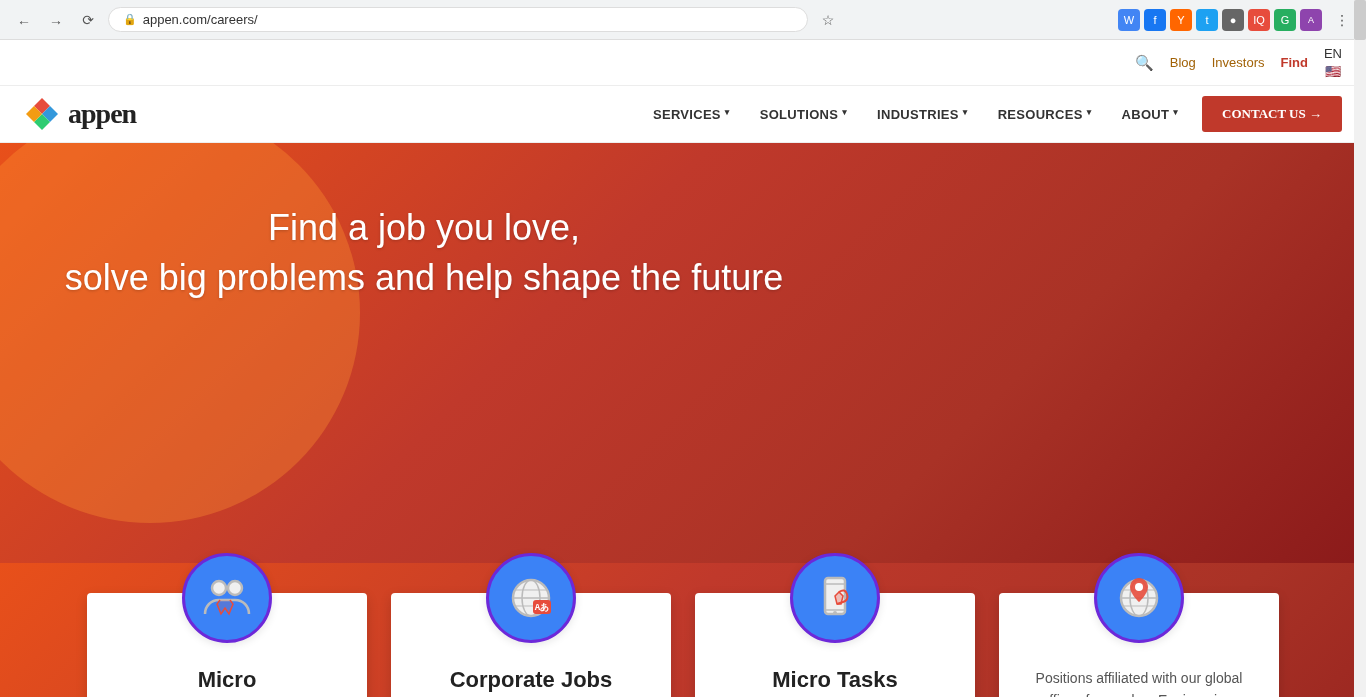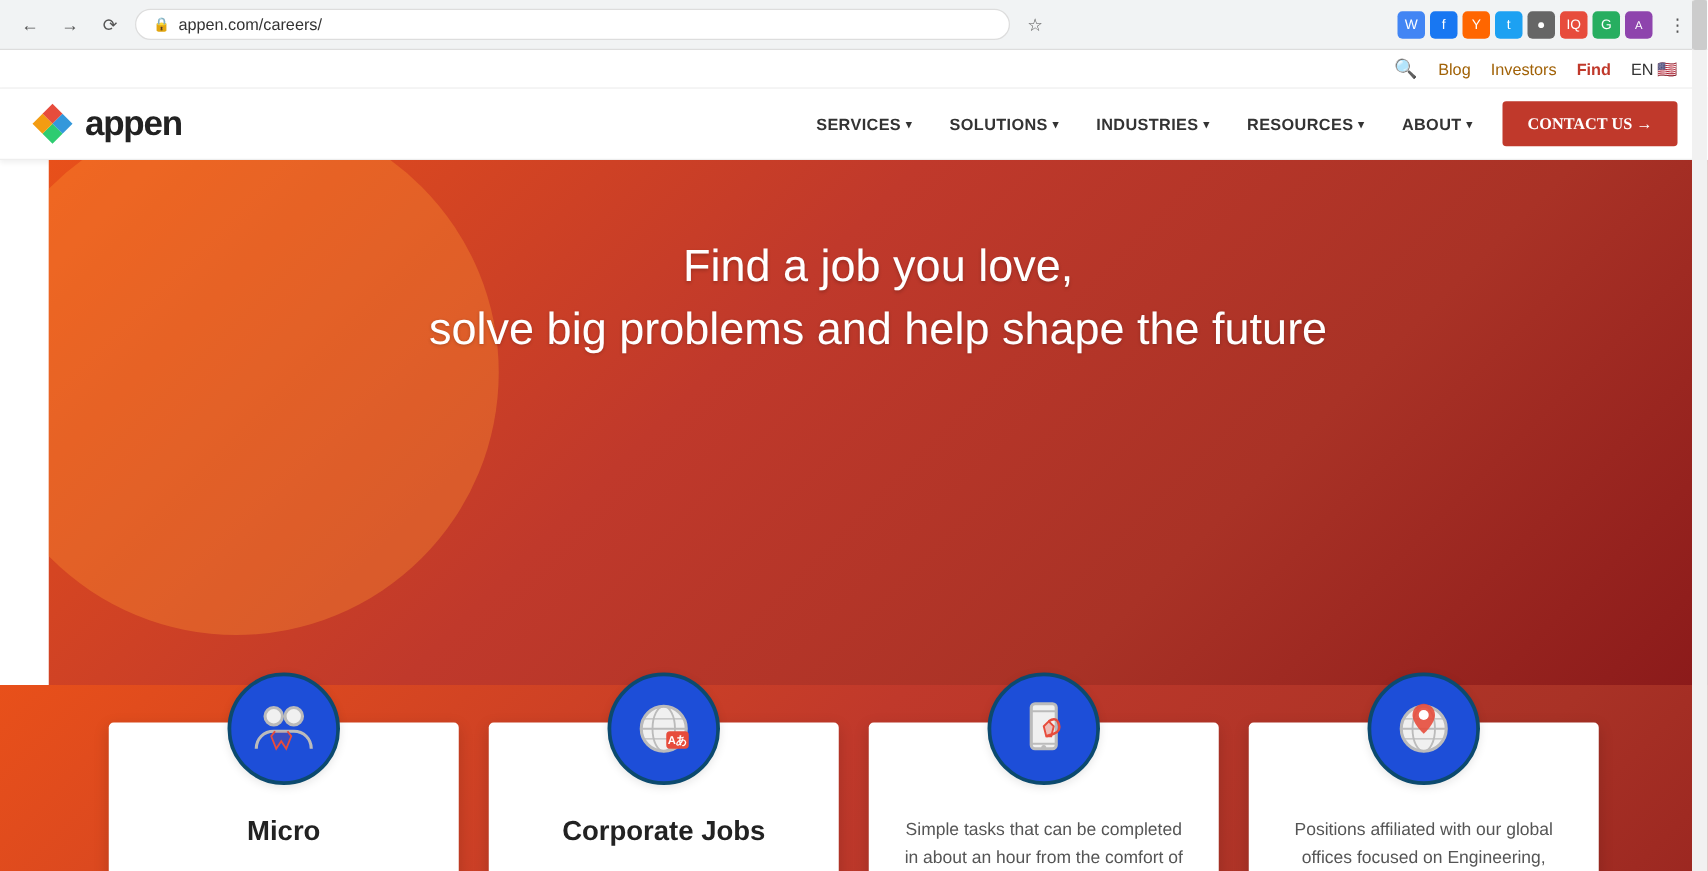--- a/index.html
+++ b/index.html
@@ -57,54 +57,54 @@
       gap: 16px;
       border-bottom: 1px solid #eee;
     }
     .utility-bar a {
       text-decoration: none;
       color: #a16207;
       font-size: 13px;
     }
     .utility-bar .jobs-link { color: #c0392b; font-weight: 600; }
     .search-icon-btn { background: none; border: none; cursor: pointer; color: #555; font-size: 15px; }
-    .lang-flag { display: flex; align-items: center; gap: 3px; font-size: 13px; color: #333; }
+    .lang-flag { display: flex; align-items: center; gap: 3px; font-size: 13px; color: #333; flex-direction: column; }
 
     
     .main-header {
       display: flex;
       align-items: center;
       padding: 10px 24px;
       background: #fff;
       border-bottom: 1px solid #eee;
       box-shadow: 0 2px 4px rgba(0,0,0,0.06);
     }
     .logo-area { margin-right: auto; }
     .logo-svg { display: flex; align-items: center; gap: 8px; }
     .logo-diamond {
       width: 36px; height: 36px;
     }
     .logo-text {
       font-size: 28px;
       font-weight: 700;
       color: #222;
-      font-family: Liberation Sans, sans-serif;
+      font-family: Liberation Serif, serif;
       letter-spacing: -1px;
     }
     .main-nav { display: flex; align-items: center; gap: 2px; }
     .nav-item {
       padding: 8px 14px;
       font-size: 13px;
       font-weight: 600;
       color: #333;
       cursor: pointer;
       text-transform: uppercase;
       letter-spacing: 0.3px;
       display: flex;
-      align-items: center;
+      align-items: flex-start;
       gap: 4px;
       border: none;
       background: none;
     }
     .nav-chevron { font-size: 9px; }
     .contact-us-btn {
       background: #c0392b;
       color: #fff;
       border: none;
       padding: 10px 20px;
@@ -119,25 +119,23 @@
       text-transform: uppercase;
       font-family: Liberation Serif, serif;
     }
 
     
     .hero-banner {
       background: linear-gradient(135deg, #e8501a 0%, #c0392b 40%, #a93226 70%, #8b1a1a 100%);
       min-height: 420px;
       display: flex;
       flex-direction: column;
-      align-items: center;
       padding: 60px 24px 40px;
       position: relative;
       overflow: hidden;
-      margin-left: 39px;
     }
     .hero-banner::before {
       content: '';
       position: absolute;
       top: -40px; left: -60px;
       width: 420px; height: 420px;
       background: rgba(255,150,50,0.35);
       border-radius: 50%;
     }
     .hero-title {
@@ -169,30 +167,31 @@
       display: flex;
       flex-direction: column;
       align-items: center;
       text-align: center;
       box-shadow: 0 4px 12px rgba(0,0,0,0.15);
       position: relative;
     }
     .card-icon-circle {
       width: 90px; height: 90px;
       border-radius: 50%;
-      background: #1d4ed8;
-      border: 3px solid #0c4a6e;
+      background: #3b82f6;
+      border: 3px solid #6d28d9;
       display: flex;
       align-items: center;
       justify-content: center;
       margin-top: -40px;
       margin-bottom: 24px;
       font-size: 38px;
       box-shadow: 0 2px 8px rgba(0,0,0,0.1);
       overflow: hidden;
+      font-family: Liberation Mono, monospace;
     }
     .card-title {
       font-size: 22px;
       font-weight: 700;
       color: #222;
       margin-bottom: 16px;
       padding: 0 20px;
     }
     .card-desc {
       font-size: 14px;
@@ -349,20 +348,21 @@
 
         <rect x="16" y="6" width="20" height="36" rx="3" stroke="#bbb" stroke-width="2.5" fill="#f0f0f0"></rect>
         <line x1="16" y1="12" x2="36" y2="12" stroke="#bbb" stroke-width="1.5"></line>
         <line x1="16" y1="38" x2="36" y2="38" stroke="#bbb" stroke-width="1.5"></line>
         <circle cx="26" cy="41" r="2" fill="#bbb"></circle>
 
         <path d="M30 20 Q36 16 38 22 Q40 28 34 30 L28 32" stroke="#e74c3c" stroke-width="2" fill="none"></path>
         <path d="M26 24 L30 20 L34 24 L32 32 L28 32 Z" fill="rgba(231,76,60,0.3)" stroke="#e74c3c" stroke-width="1.5"></path>
       </svg>
     </div>
+    <h2 class="card-title">Micro Tasks</h2>
     <p class="card-desc">Simple tasks that can be completed in about an hour from the comfort of your own home</p>
 
   </div>
 
   <div class="job-card">
     <div class="card-icon-circle icon-corporate">
       <svg viewBox="0 0 52 52" fill="none" xmlns="http://www.w3.org/2000/svg">
 
         <circle cx="26" cy="26" r="18" stroke="#bbb" stroke-width="2.5" fill="#f0f0f0"></circle>
         <ellipse cx="26" cy="26" rx="9" ry="18" stroke="#bbb" stroke-width="1.5"></ellipse>

